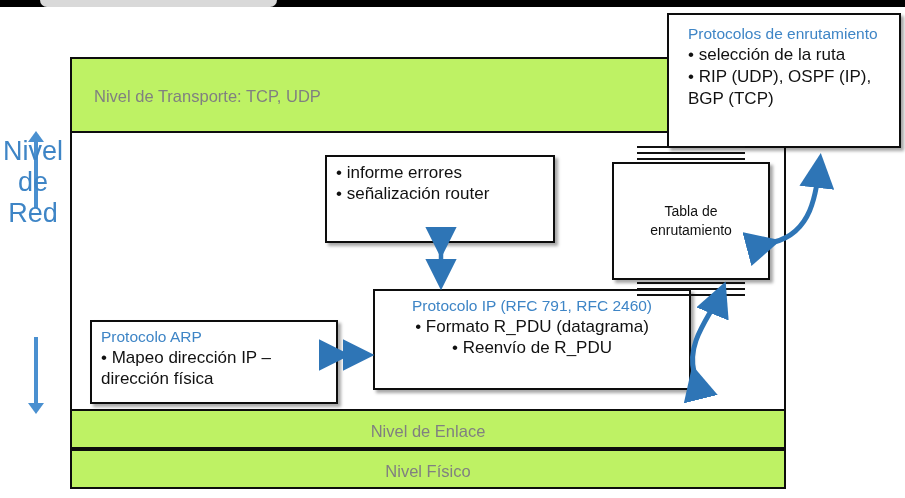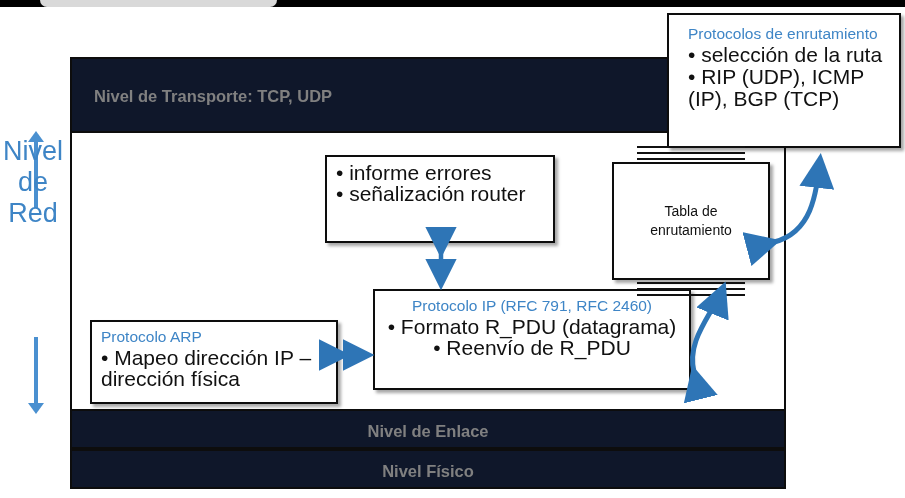--- a/index.html
+++ b/index.html
@@ -15,21 +15,21 @@
   
   .topbar{position:absolute;left:0;top:0;width:905px;height:7px;background:#000;}
   .topnotch{position:absolute;left:40px;top:0;width:237px;height:7px;
             background:#d9d9d9;border-radius:0 0 9px 9px;}
 
   
   .stack{position:absolute;left:70px;top:57px;width:716px;height:432px;
          border:2px solid #0d0d0d;box-sizing:border-box;background:#fff;}
 
   .layer-row{position:absolute;left:70px;width:716px;box-sizing:border-box;
-             border:2px solid #0d0d0d;background:#0f172a;font-weight:bold;}
+             border:2px solid #0d0d0d;background:#bef264;}
   .layer-transport{top:57px;height:76px;}
   .layer-enlace{top:409px;height:40px;}
   .layer-fisico{top:449px;height:40px;}
 
   .layer-label{
     color:#808080;font-size:16.5px;line-height:1;
     position:absolute;
   }
   .label-transport{left:22px;top:29px;}
   .label-center{width:100%;text-align:center;top:12px;left:0;}
@@ -43,21 +43,21 @@
   .vline-dn{top:337px;height:68px;}
   .arrhead{position:absolute;left:28px;width:0;height:0;}
   .arrhead-up{top:131px;border-left:8px solid transparent;border-right:8px solid transparent;border-bottom:11px solid #4A90D0;}
   .arrhead-dn{top:403px;border-left:8px solid transparent;border-right:8px solid transparent;border-top:11px solid #4A90D0;}
 
   
   .box{position:absolute;background:#ffffff;border:2px solid #0d0d0d;
        box-sizing:border-box;box-shadow:3px 3px 3px rgba(0,0,0,0.35);
        padding:5px 9px 6px 9px;}
   .box .hd{color:#3E85C6;font-size:15.5px;line-height:20px;white-space:nowrap;}
-  .box .li{color:#111;font-size:21px;line-height:21px;white-space:nowrap;}
+  .box .li{color:#111;font-size:17px;line-height:21px;white-space:nowrap;}
   .box .li.wrap{white-space:normal;}
 
   .box-routing{left:667px;top:13px;width:234px;height:135px;padding-top:8px;padding-left:19px;}
   .box-routing .hd{white-space:normal;line-height:21px;}
   .box-routing .li{line-height:22px;white-space:normal;}
 
   .box-icmp{left:325px;top:155px;width:230px;height:88px;}
   .box-ip{left:373px;top:289px;width:318px;height:101px;text-align:center;}
   .box-arp{left:90px;top:320px;width:248px;height:84px;}
 
@@ -102,21 +102,21 @@
     <span class="ln">Nivel</span>
     <span class="ln">de</span>
     <span class="ln">Red</span>
   </div>
   <div class="vline vline-dn"></div>
   <div class="arrhead arrhead-dn"></div>
 
   <div class="box box-routing">
     <div class="hd">Protocolos de enrutamiento</div>
     <div class="li">• selección de la ruta</div>
-    <div class="li">• RIP (UDP), ICMP (IP), BGP (TCP)</div>
+    <div class="li">• RIP (UDP), OSPF (IP), BGP (TCP)</div>
   </div>
 
   <div class="box box-icmp">
     <div class="li">• informe errores</div>
     <div class="li">• señalización router</div>
   </div>
 
   <div class="box box-ip">
     <div class="hd">Protocolo IP (RFC 791, RFC 2460)</div>
     <div class="li">• Formato R_PDU (datagrama)</div>

